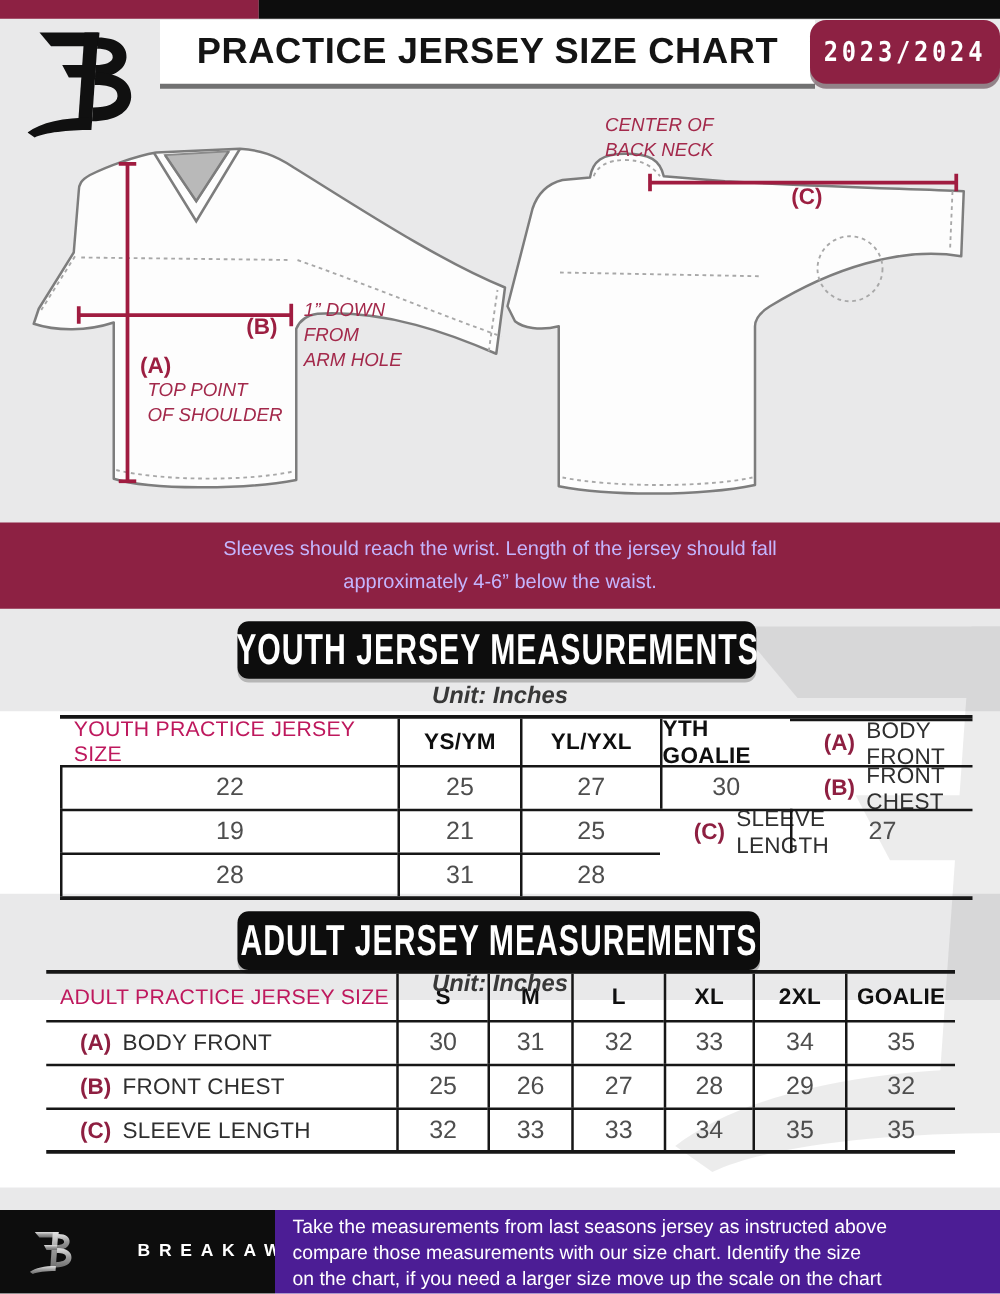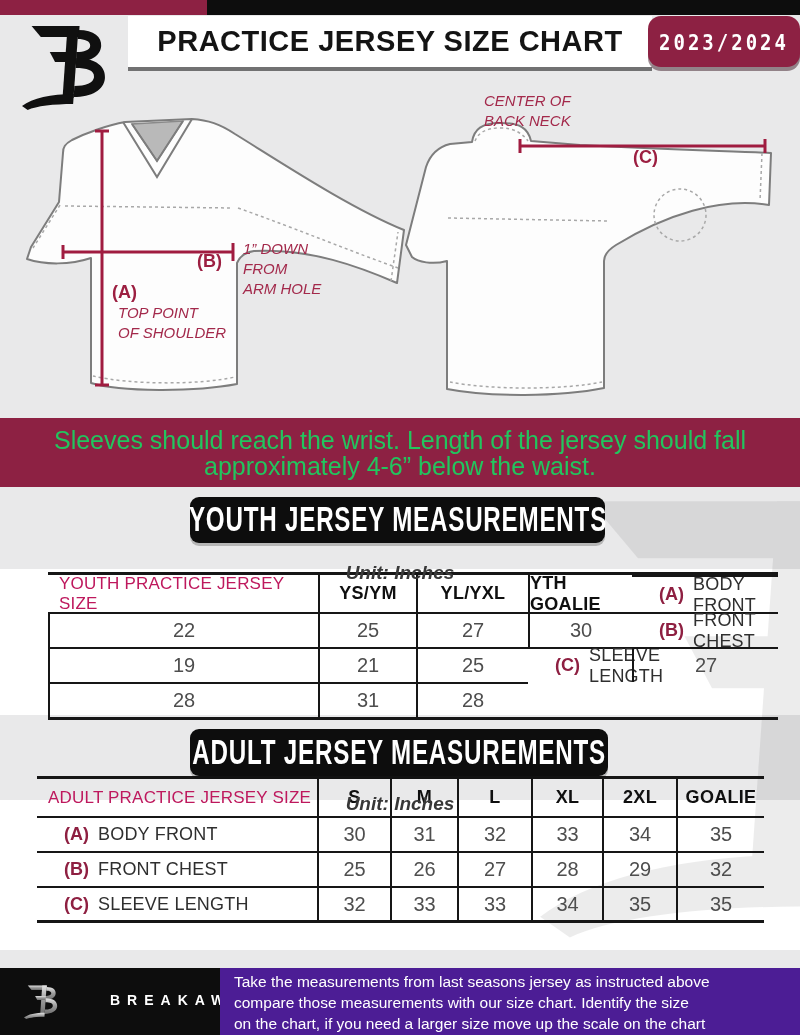--- a/index.html
+++ b/index.html
@@ -34,33 +34,33 @@
   .collar-line{fill:none;stroke:#7d7d7d;stroke-width:2;}
   .seam{fill:none;stroke:#a8a8a8;stroke-width:1.5;stroke-dasharray:3 3;}
   .mline{stroke:#a01c40;stroke-width:3;fill:none;}
   .ann-key{position:absolute;color:#9c1f41;font-weight:800;font-size:18px;z-index:4;}
   .ann-text{position:absolute;color:#a3294b;font-style:italic;font-size:15px;line-height:20px;font-weight:500;z-index:4;}
   
   .notice{
     position:absolute;left:0;top:418px;width:800px;height:69px;background:#8d2143;
     display:flex;flex-direction:column;align-items:center;justify-content:center;z-index:2;
   }
-  .notice div{color:#22c55e;font-size:25px;line-height:26px;}
+  .notice div{color:#c4b5fd;font-size:16px;line-height:26px;}
   
   .banner{
     position:absolute;background:#0d0d0d;border-radius:9px;
     display:flex;align-items:center;justify-content:center;z-index:3;
     box-shadow:0 3px 0 rgba(0,0,0,0.22);
   }
   .banner span{
     color:#fff;font-weight:700;font-size:31px;letter-spacing:1px;
     transform:scale(0.78,1.12);white-space:nowrap;
   }
   .unit{position:absolute;left:0;width:800px;text-align:center;z-index:3;
-    font-style:italic;font-weight:700;font-size:19px;color:#383838;margin-top:16px;}
+    font-style:italic;font-weight:700;font-size:19px;color:#383838;}
   .band{position:absolute;left:0;width:800px;background:#ffffff;z-index:0;}
   
   .watermark{position:absolute;left:540px;top:470px;z-index:1;opacity:0.07;}
   
   .size-table{
     position:absolute;display:grid;z-index:2;
     border-top:3px solid #161616;border-bottom:3px solid #161616;
   }
   .cell{display:flex;align-items:center;justify-content:center;}
   .cell.bl{border-left:2px solid #161616;}

